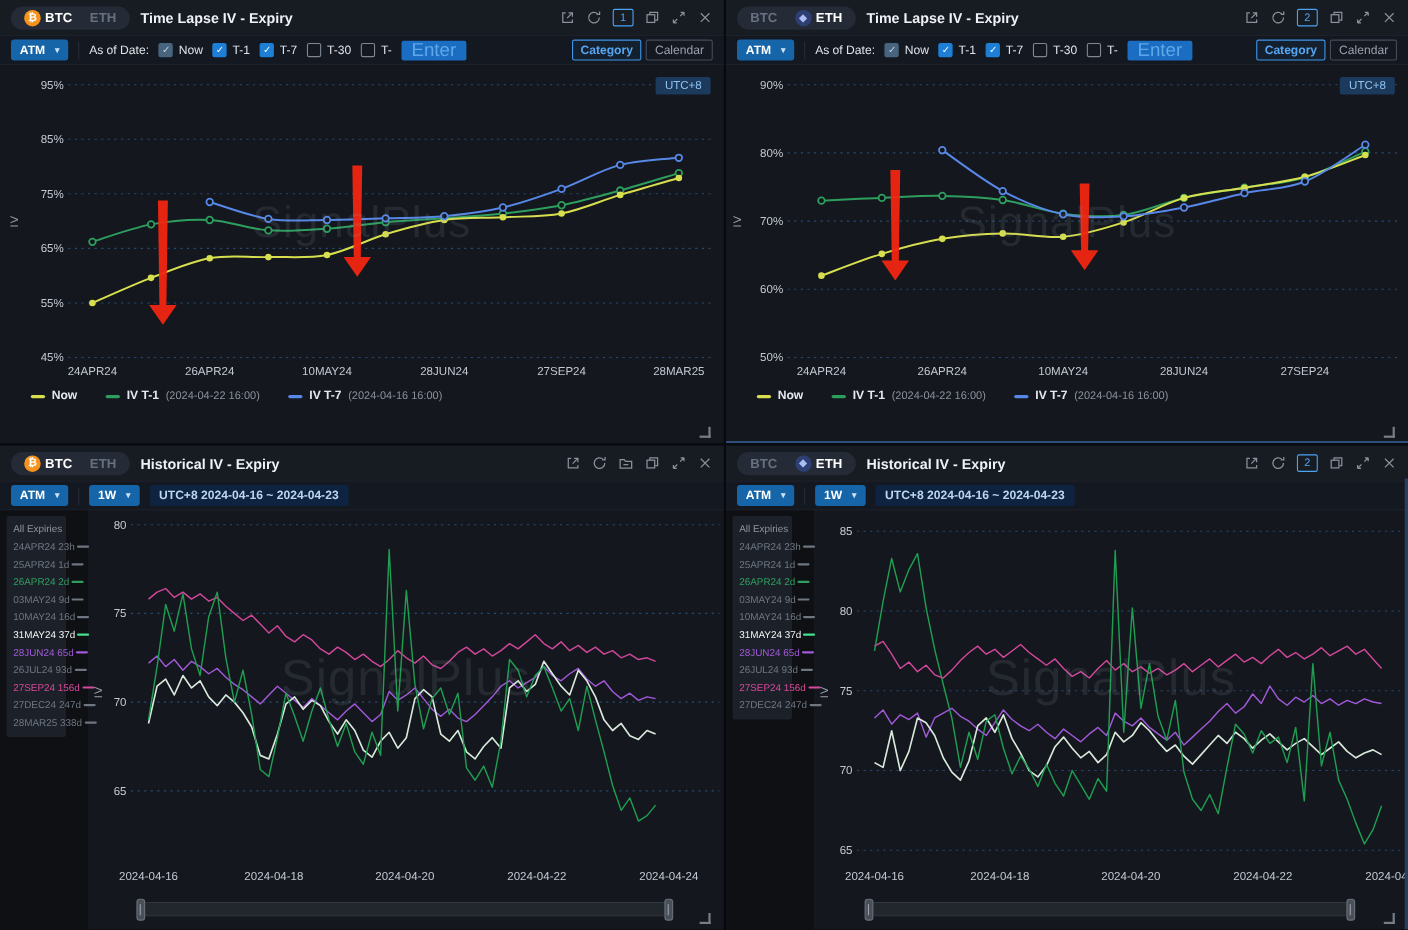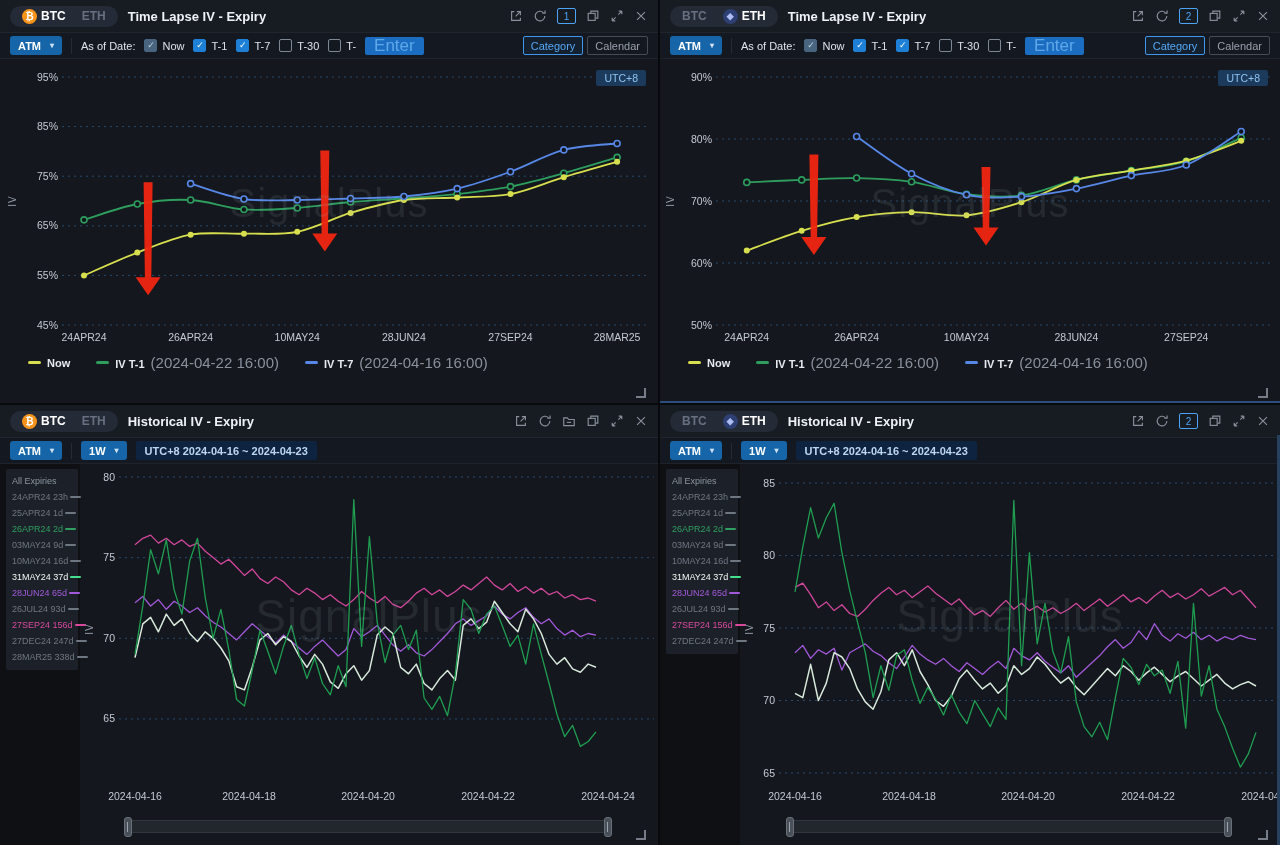--- a/index.html
+++ b/index.html
@@ -28,38 +28,38 @@
   .vsep{width:1px;height:16px;background:#262c36;}
   .aslabel{color:#dfe3e9;}
   .cb{display:flex;align-items:center;gap:5px;cursor:pointer;}
   .box{width:13px;height:13px;border-radius:2px;border:1px solid #7e8894;box-sizing:border-box;display:flex;align-items:center;justify-content:center;font-size:9px;line-height:1;color:transparent;background:transparent;}
   .box.on{background:#1d7fd6;border-color:#1d7fd6;color:#fff;}
   .box.on.muted{background:#48647e;border-color:#48647e;color:#c6d6e4;}
   .cbl{color:#dfe3e9;}
   .enter{background:#1a6dc0;color:#5ea8ea;border-radius:2px;height:18px;padding:0 9px;display:flex;align-items:center;font-size:17px;cursor:text;}
   .views{margin-left:auto;display:flex;gap:4px;}
   .vbtn{height:19px;padding:0 7px;font-size:11px;display:flex;align-items:center;border-radius:2px;border:1px solid #454c58;color:#98a0ac;background:transparent;cursor:pointer;font-family:inherit;}
-  .vbtn.active{border-color:#3f96ea;color:#55a7f3;background:rgba(38,110,190,0.10);font-weight:normal;}
+  .vbtn.active{border-color:#3f96ea;color:#55a7f3;background:rgba(38,110,190,0.10);font-weight:bold;}
   .range{background:#0e2340;color:#bcd6f2;height:19px;display:flex;align-items:center;padding:0 9px;border-radius:2px;font-size:11px;font-weight:bold;}
   .chart-wrap{position:relative;}
   .chart-wrap.tall{height:344px;}
   .chart-wrap.grow{flex:1;height:381px;}
   .csvg{position:absolute;left:0;top:0;}
   .utc{position:absolute;top:11px;right:12px;background:#1c3a5c;color:#8fc4f2;font-size:10.5px;padding:2px 8px;border-radius:2px;}
   .watermark{position:absolute;left:50%;top:42%;transform:translate(-50%,-50%);font-size:40px;font-weight:normal;color:rgba(158,168,182,0.13);letter-spacing:1px;white-space:nowrap;pointer-events:none;z-index:3;}
   .watermark.big{font-size:46px;top:40%;}
   .legend{position:absolute;left:28px;top:295px;display:flex;gap:26px;align-items:center;font-size:11px;}
   .lg{display:flex;align-items:baseline;gap:6px;}
   .lg .sw{width:13px;height:3px;border-radius:1.5px;align-self:center;}
   .lg .lgl{color:#e6eaef;font-weight:bold;}
-  .lg .note{color:#8a919c;font-size:15px;}
+  .lg .note{color:#8a919c;font-size:10px;}
   .corner{position:absolute;right:12px;bottom:5px;width:8px;height:8px;border-right:2px solid #98a0ac;border-bottom:2px solid #98a0ac;opacity:.75;cursor:nwse-resize;}
   .bbody{position:relative;height:381px;display:flex;}
   .sidecol{width:80px;background:#0e1014;padding:5px 0 0 6px;box-sizing:border-box;}
-  .elist{background:#1c2129;border-radius:2px;padding:4px 4px 5px 6px;width:72px;box-sizing:border-box;}
+  .elist{background:#1c2129;border-radius:2px;padding:4px 4px 5px 6px;width:54px;box-sizing:border-box;}
   .eitem{display:flex;align-items:center;justify-content:space-between;height:16px;font-size:9px;color:#6e7681;white-space:nowrap;cursor:pointer;}
   .eitem .dash{width:11px;height:2px;border-radius:1px;background:#6e7681;flex:none;margin-left:2px;}
   .slider{position:absolute;bottom:12px;height:13px;background:#22262d;border:1px solid #31363f;border-radius:7px;box-sizing:border-box;cursor:pointer;}
   .handle{position:absolute;top:-4px;width:8px;height:20px;background:#4a505a;border:1px solid #6a7078;border-radius:3px;box-sizing:border-box;cursor:ew-resize;}
   .handle::after{content:'';position:absolute;left:2px;top:4px;bottom:4px;width:1px;background:#9ba1aa;}
   .handle.hl{left:-1px;}
   .handle.hr{right:-1px;}
   .edgebar{position:absolute;right:0;top:30px;bottom:0;width:3px;background:#27405e;cursor:pointer;}
   svg text{font-family:"Liberation Sans",sans-serif;}
   .tick,.xlab{fill:#c3c9d3;font-size:10.5px;}

